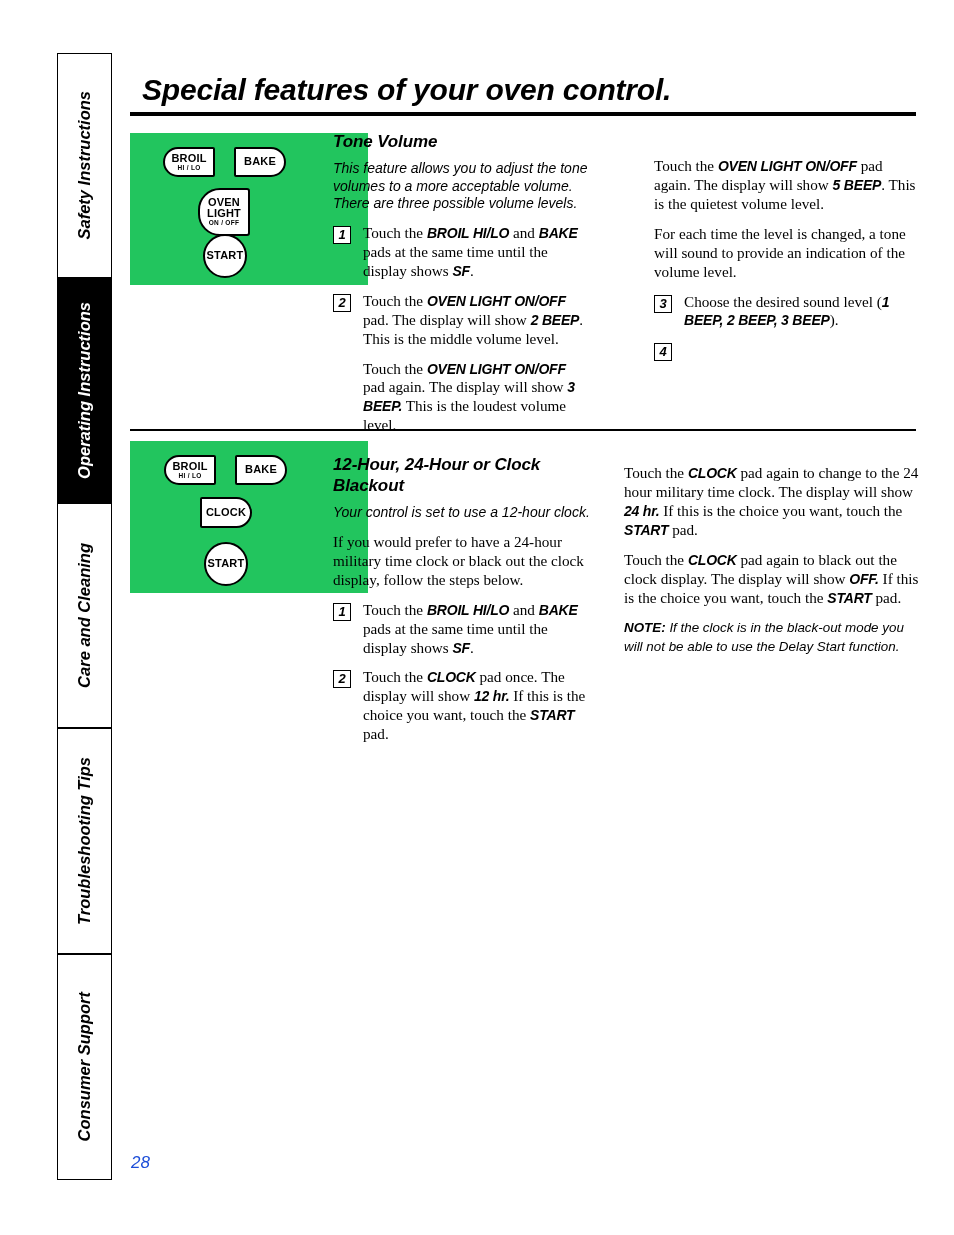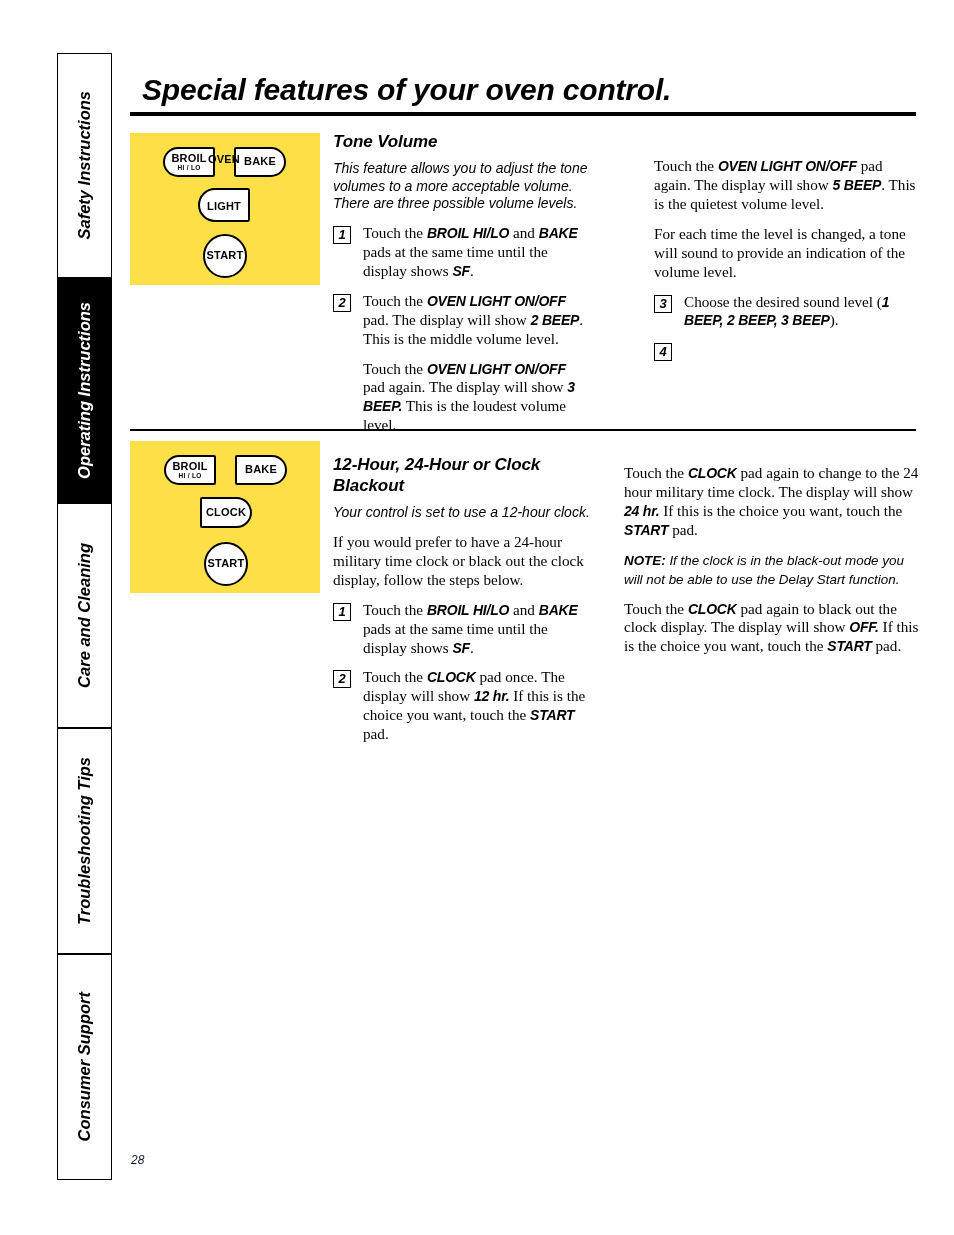--- a/index.html
+++ b/index.html
@@ -91,21 +91,22 @@
     left: 0px;
     top: 429px;
     width: 786px;
     height: 2px;
     background: #000;
   }
 
   
   .pad-panel {
     position: absolute;
-    background: #fde047;
+    background: #22c55e;
+    padding-left: 48px;
   }
   #panel-1 { left: 0px;  top: 133px; width: 190px; height: 152px; }
   #panel-2 { left: 0px;  top: 441px; width: 190px; height: 152px; }
 
   .pad {
     position: absolute;
     box-sizing: border-box;
     background: #ffffff;
     border: 2.5px solid #000;
     font-family: "Liberation Sans", sans-serif;
@@ -121,21 +122,21 @@
   .pad.round-right { border-radius: 3px 22px 22px 3px; }
   .pad.circle      { border-radius: 50%; }
 
   .pad .l1 { font-size: 11px; letter-spacing: 0.2px; }
   .pad .l2 { font-size: 11px; letter-spacing: 0.2px; }
   .pad .sub { font-size: 6.5px; letter-spacing: 0.3px; margin-top: 1px; }
 
   
   #pad-broil-1 { left: 33px;  top: 14px; width: 52px; height: 30px; }
   #pad-bake-1  { left: 104px; top: 14px; width: 52px; height: 30px; }
-  #pad-light-1 { left: 68px;  top: 55px; width: 52px; height: 34px; gap: 36px; }
+  #pad-light-1 { left: 68px;  top: 55px; width: 52px; height: 48px; }
   #pad-start-1 { left: 73px;  top: 101px; width: 44px; height: 44px; }
 
   
   #pad-broil-2 { left: 34px;  top: 14px; width: 52px; height: 30px; }
   #pad-bake-2  { left: 105px; top: 14px; width: 52px; height: 30px; }
   #pad-clock-2 { left: 70px;  top: 56px; width: 52px; height: 31px; }
   #pad-start-2 { left: 74px;  top: 101px; width: 44px; height: 44px; }
 
   
   .col {
@@ -228,22 +229,22 @@
     line-height: 1.245;
   }
 
   
   #page-number {
     position: absolute;
     left: 131px;
     top: 1153px;
     font-family: "Liberation Sans", sans-serif;
     font-style: italic;
-    font-size: 12px;
-    color: #0f172a;
+    font-size: 17px;
+    color: #1d4ed8;
   }
 </style>
 </head>
 <body>
 
 <div id="tab-strip">
 
   <div class="tab" id="tab-0" style="top:0px; height:225px;">
     <div class="vwrap">
       <span class="vtext">Safety Instructions</span>
@@ -364,20 +365,20 @@
 
     <div class="step">
       <div class="step-num">2</div>
       <div class="step-text"><span>Touch the </span><b class="pad-name">CLOCK</b><span> pad once. The display will show </span><b class="pad-name">12 hr.</b><span> If this is the choice you want, touch the </span><b class="pad-name">START</b><span> pad.</span></div>
     </div>
   </div>
 
   <div class="col" id="sec2-right">
     <p class="body"><span>Touch the </span><b class="pad-name">CLOCK</b><span> pad again to change to the 24 hour military time clock. The display will show </span><b class="pad-name">24 hr.</b><span> If this is the choice you want, touch the </span><b class="pad-name">START</b><span> pad.</span></p>
 
+    <p class="body"><span>Touch the </span><b class="pad-name">CLOCK</b><span> pad again to black out the clock display. The display will show </span><b class="pad-name">OFF.</b><span> If this is the choice you want, touch the </span><b class="pad-name">START</b><span> pad.</span></p>
+
     <p class="body"><b class="note-lead">NOTE:</b><span class="note-body"> If the clock is in the black-out mode you will not be able to use the Delay Start function.</span></p>
-
-    <p class="body"><span>Touch the </span><b class="pad-name">CLOCK</b><span> pad again to black out the clock display. The display will show </span><b class="pad-name">OFF.</b><span> If this is the choice you want, touch the </span><b class="pad-name">START</b><span> pad.</span></p>
   </div>
 
 </div>
 
 <div id="page-number">28</div>
 
 </body></html>

